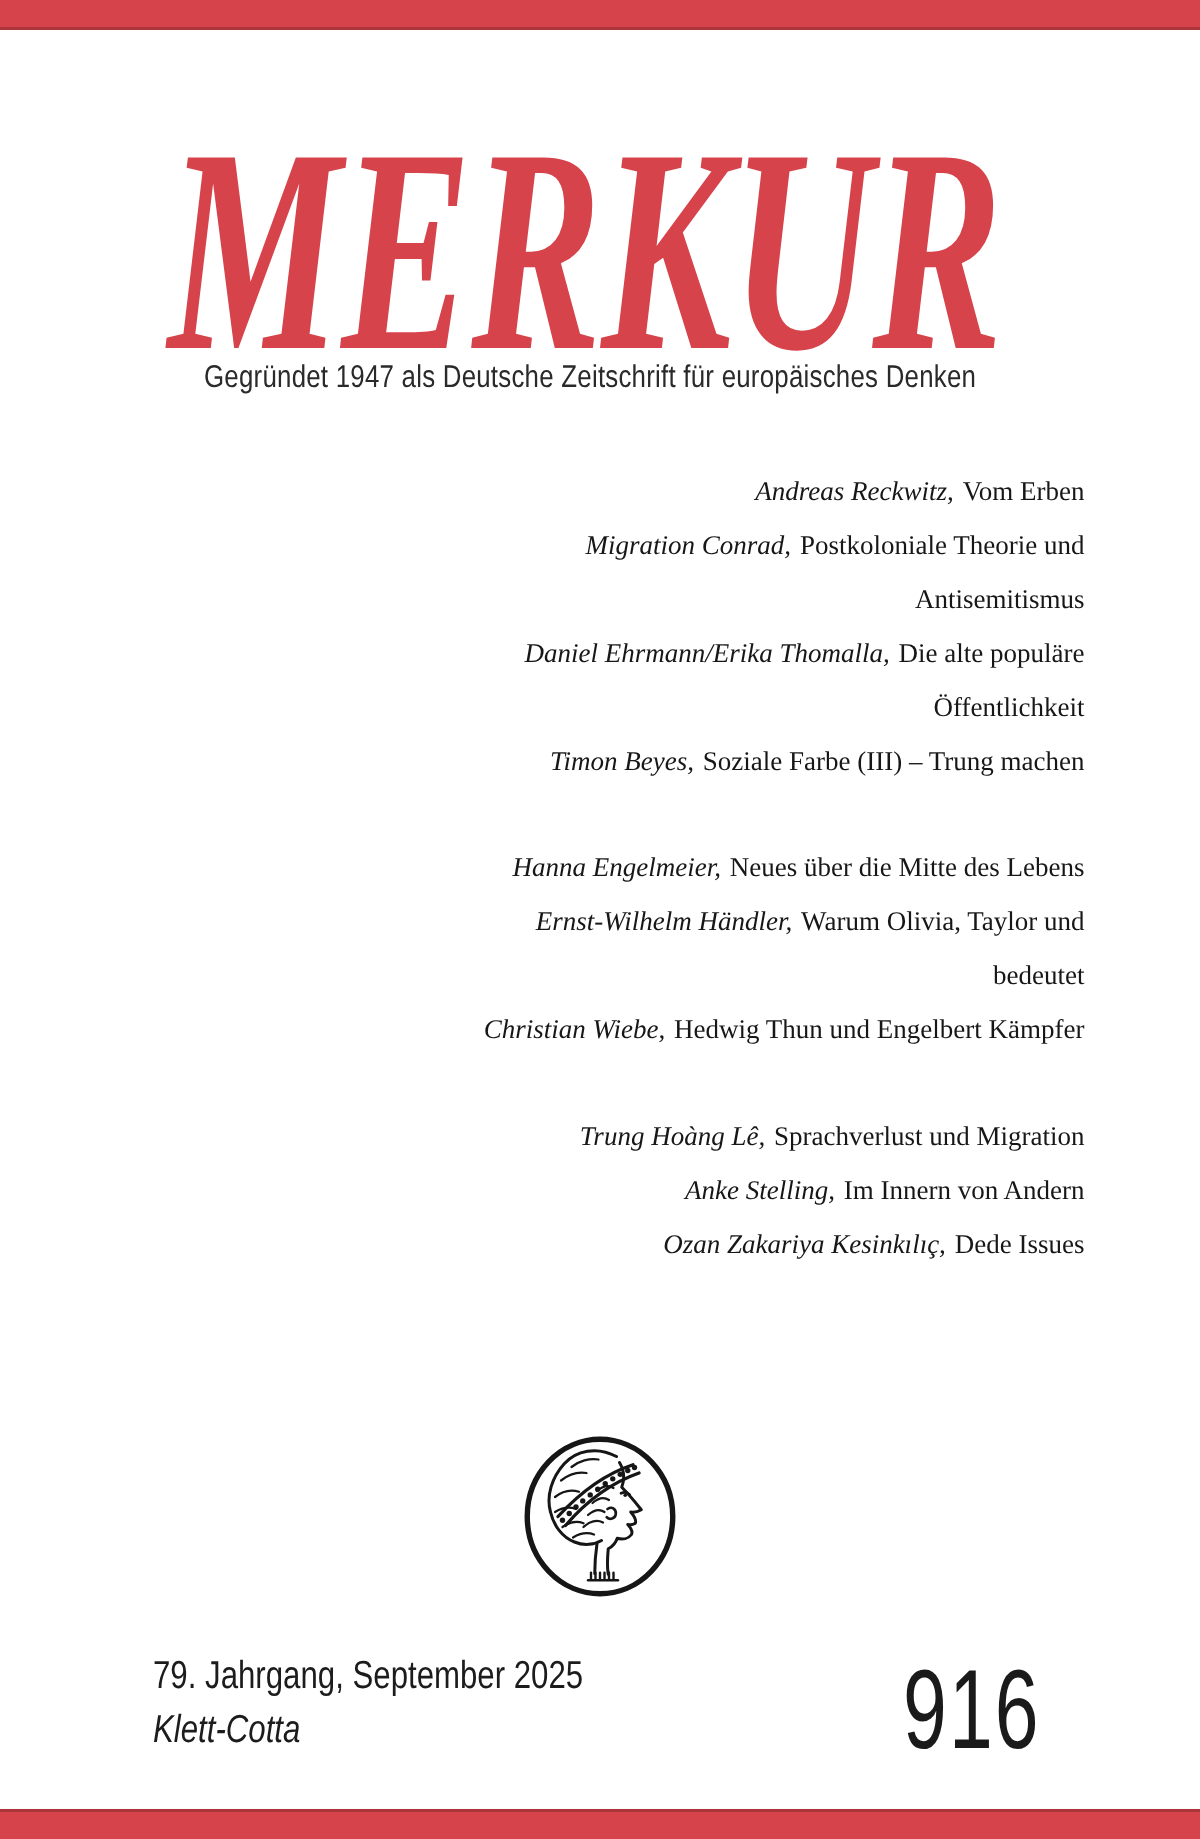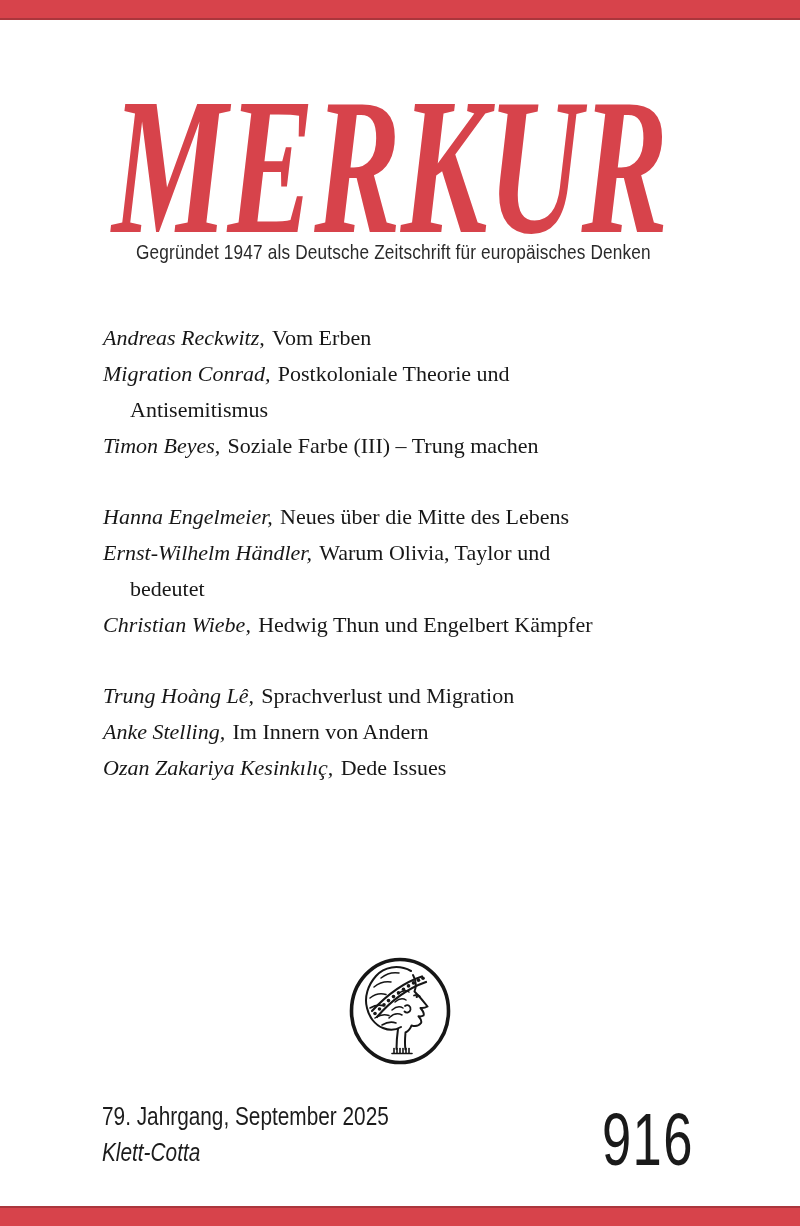--- a/index.html
+++ b/index.html
@@ -16,22 +16,22 @@
   .masthead-title{position:absolute;left:112px;top:70px;margin:0;
       font-family:"Liberation Serif",serif;font-style:italic;font-weight:bold;
       font-size:194px;line-height:1;color:#d7434b;white-space:nowrap;
       transform:scaleX(0.67);transform-origin:0 0;}
   .masthead-subtitle{position:absolute;left:136px;top:239px;margin:0;
       font-family:"Liberation Sans",sans-serif;font-weight:normal;
       font-size:21px;line-height:1.2;color:#2a2a2a;white-space:nowrap;
       letter-spacing:0.2px;transform:scaleX(0.82);transform-origin:0 0;}
 
   
-  .toc{position:absolute;left:103px;top:320px;width:620px;
-       font-size:22px;line-height:36px;}
+  .toc{position:absolute;left:103px;top:309px;width:620px;
+       font-size:18px;line-height:36px;text-align:right;}
   .toc-group + .toc-group{margin-top:35px;}
   .toc-item{margin:0;padding-left:27px;text-indent:-27px;}
   .toc-author{font-style:italic;margin-right:0.33em;}
   .toc-line-cont{display:block;text-indent:0;}
 
   
   .emblem{position:absolute;left:348px;top:956px;width:104px;height:110px;}
 
   
   .edition-line{position:absolute;left:102px;top:1103px;margin:0;
@@ -59,20 +59,24 @@
 
   <div class="toc">
 
     <div class="toc-group">
       <p class="toc-item">
         <span class="toc-author">Andreas Reckwitz,</span><span class="toc-work">Vom Erben</span>
       </p>
       <p class="toc-item">
         <span class="toc-author">Migration Conrad,</span><span class="toc-work">Postkoloniale Theorie und</span>
         <span class="toc-line-cont">Antisemitismus</span>
+      </p>
+      <p class="toc-item">
+        <span class="toc-author">Daniel Ehrmann/Erika Thomalla,</span><span class="toc-work">Die alte populäre</span>
+        <span class="toc-line-cont">Öffentlichkeit</span>
       </p>
       <p class="toc-item">
         <span class="toc-author">Timon Beyes,</span><span class="toc-work">Soziale Farbe (III) – Trung machen</span>
       </p>
     </div>
 
     <div class="toc-group">
       <p class="toc-item">
         <span class="toc-author">Hanna Engelmeier,</span><span class="toc-work">Neues über die Mitte des Lebens</span>
       </p>

